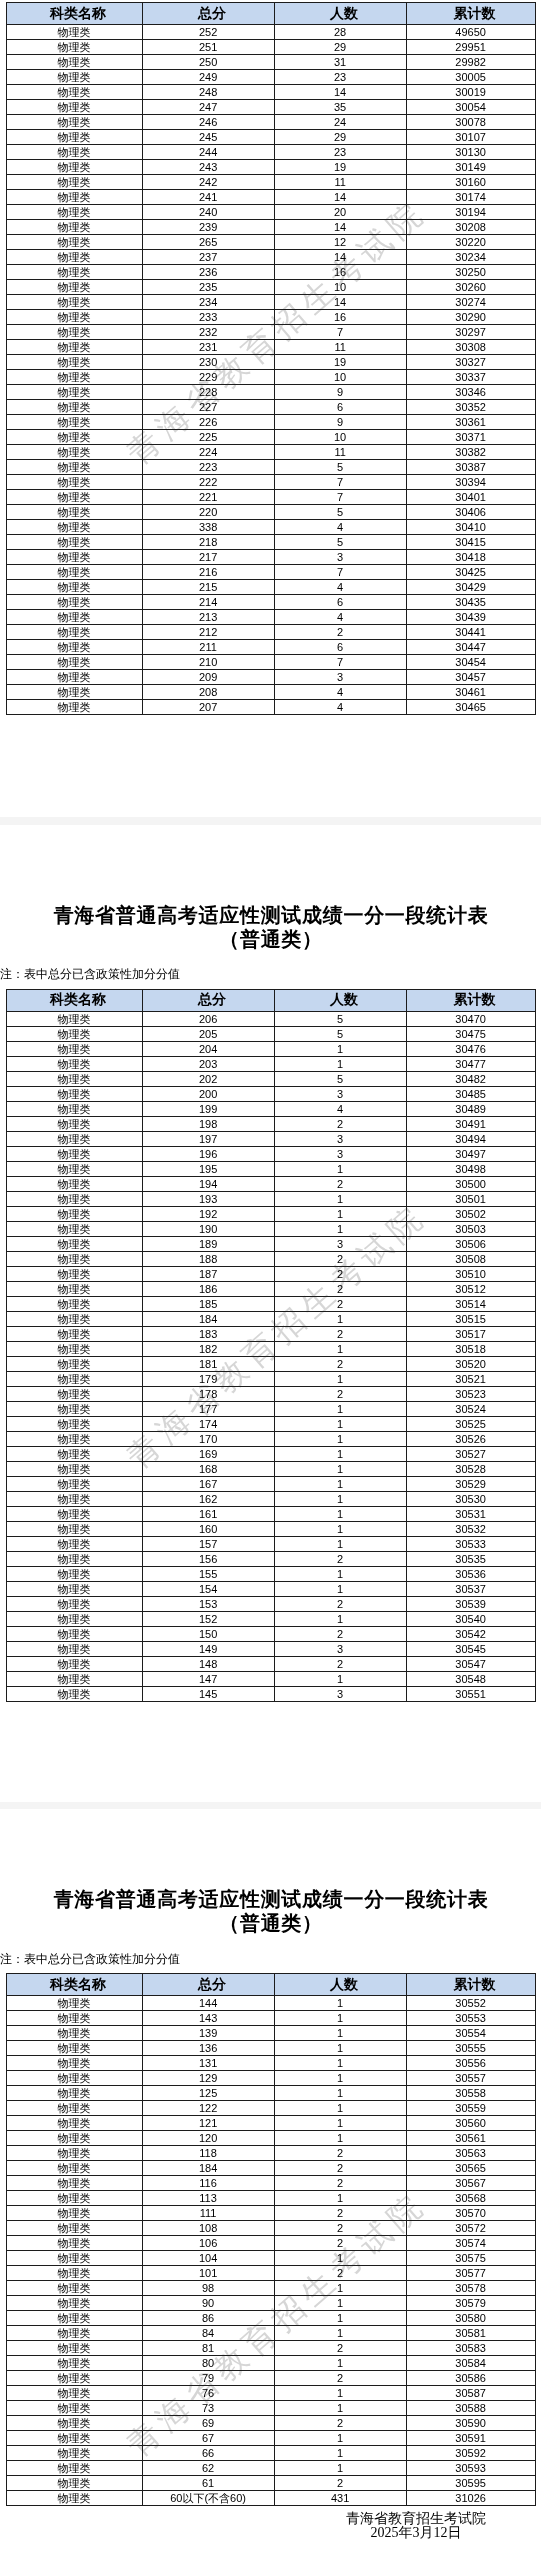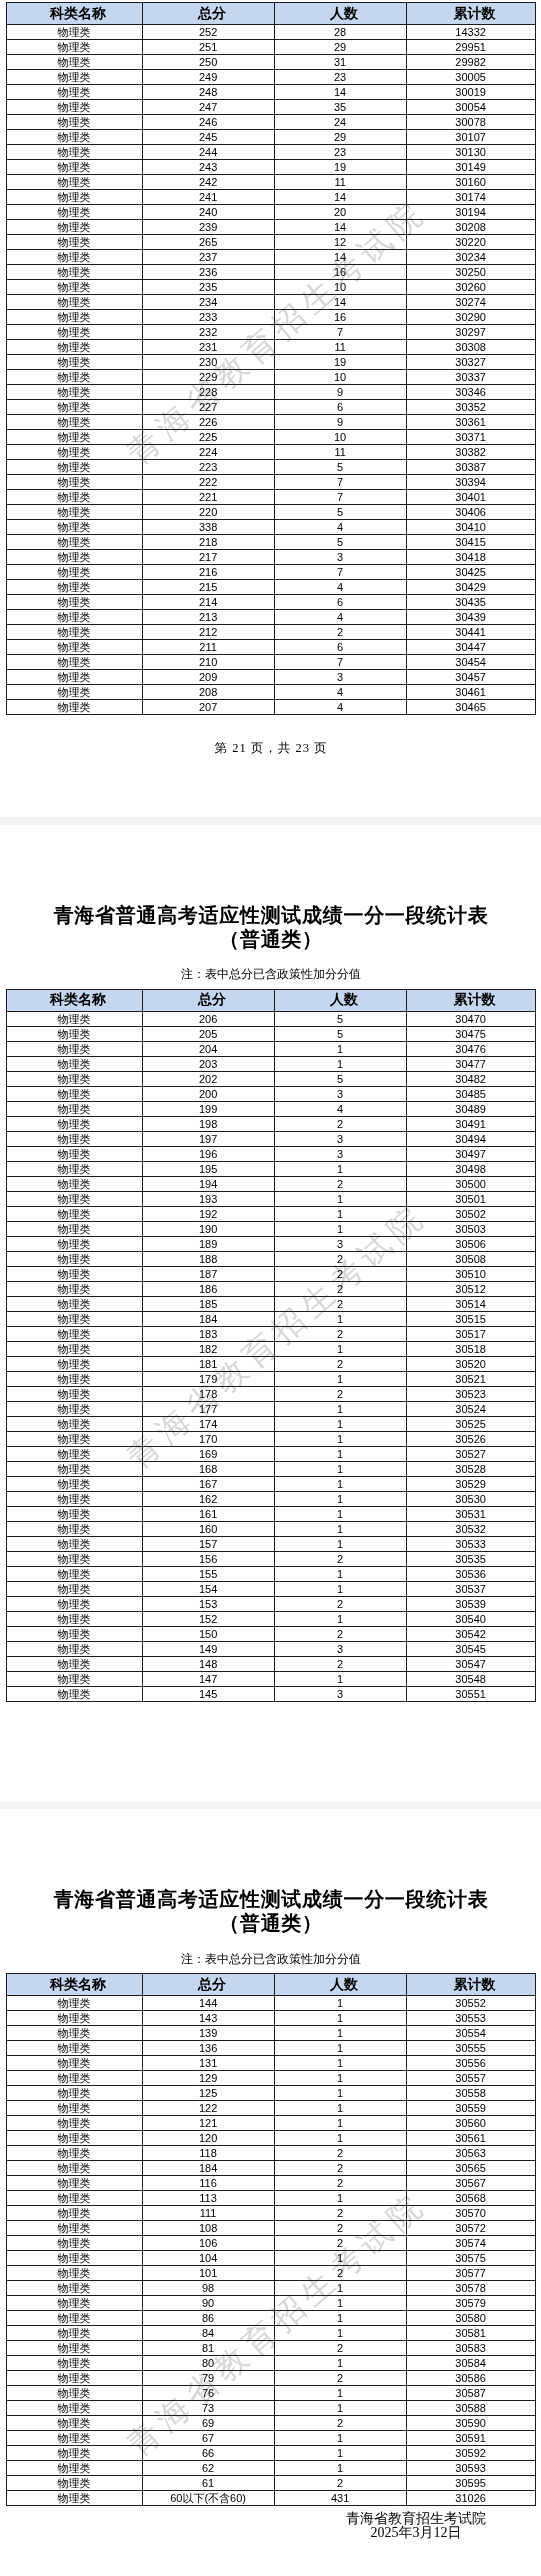--- a/index.html
+++ b/index.html
@@ -13,21 +13,21 @@
     position:absolute;left:277px;z-index:0;white-space:nowrap;
     color:#d6d6d6;font-size:32px;letter-spacing:6.3px;
     font-family:"Liberation Serif",serif;
     transform:translate(-50%,-50%) rotate(-41deg);
   }
   .page1 .watermark{top:333px;}
   .page2 .watermark{top:512px;}
   .page3 .watermark{top:516px;}
   .doc-title{padding-top:78px;text-align:center;font-weight:bold;
     font-size:20px;line-height:24px;letter-spacing:0.7px;position:relative;z-index:1;}
-  .note{margin-top:15.3px;margin-bottom:5.6px;text-align:center;font-size:12px;
+  .note{margin-top:15.3px;margin-bottom:5.6px;font-size:12px;
     font-family:"Liberation Serif",serif;position:relative;z-index:1;}
   .score-table{border-collapse:collapse;table-layout:fixed;width:530px;margin-left:5.6px;
     position:relative;z-index:1;border:1.8px solid #111;}
   .page1 .score-table{margin-top:2.1px;}
   .score-table th,.score-table td{
     border:1.3px solid #1c1c1c;border-top-width:1.8px;border-bottom-width:1.8px;
     text-align:center;vertical-align:middle;padding:0;background:transparent;}
   .score-table th{height:21px;background:#c5d7ef;font-size:14px;font-weight:bold;padding-left:8px;}
   .score-table td{height:14px;font-size:11px;line-height:14px;}
   .page-footer{margin-top:25px;text-align:center;font-size:12.5px;letter-spacing:1px;
@@ -54,21 +54,21 @@
         <th>总分</th>
         <th>人数</th>
         <th>累计数</th>
       </tr>
     </thead>
     <tbody>
         <tr>
           <td>物理类</td>
           <td>252</td>
           <td>28</td>
-          <td>14332</td>
+          <td>49650</td>
         </tr>
         <tr>
           <td>物理类</td>
           <td>251</td>
           <td>29</td>
           <td>29951</td>
         </tr>
         <tr>
           <td>物理类</td>
           <td>250</td>
@@ -328,21 +328,20 @@
           <td>30461</td>
         </tr>
         <tr>
           <td>物理类</td>
           <td>207</td>
           <td>4</td>
           <td>30465</td>
         </tr>
       </tbody>
   </table>
-  <div class="page-footer">第 21 页，共 23 页</div>
 </div>
 
 <div class="separator"></div>
 
 <div class="page page2">
   <div class="watermark">青海省教育招生考试院</div>
   <div class="doc-title">
     <div>青海省普通高考适应性测试成绩一分一段统计表</div>
     <div>（普通类）</div>
   </div>

